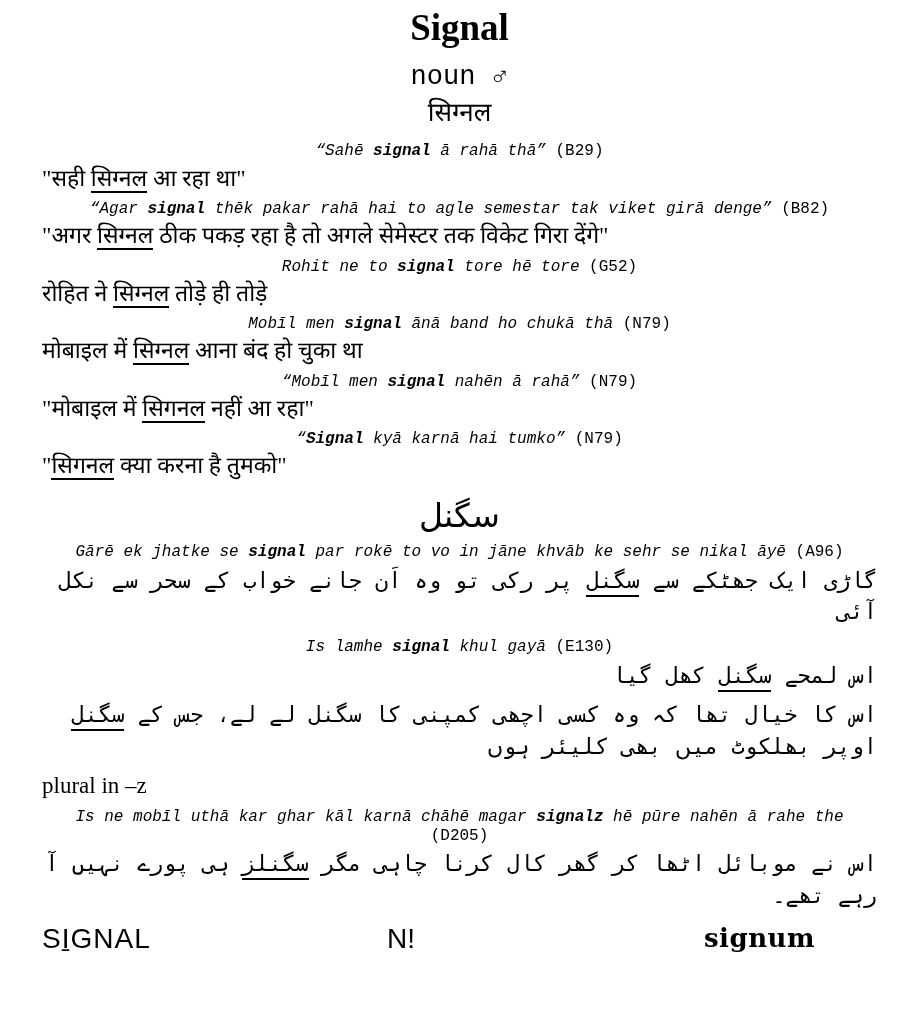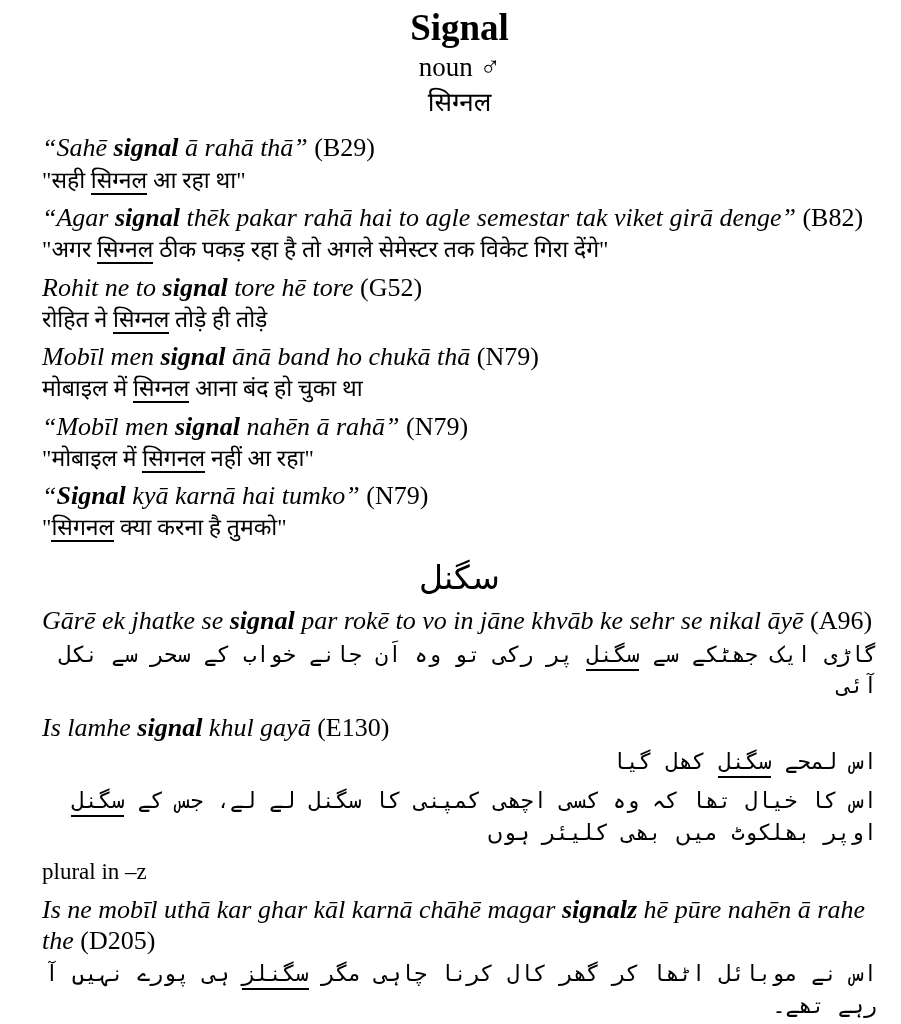--- a/index.html
+++ b/index.html
@@ -4,27 +4,27 @@
 <style>
   html,body { margin:0; padding:0; background:#ffffff; color:#000000; }
   .page {
     position:relative; width:901px; height:1024px; box-sizing:border-box;
     padding:8px 24px 8px 42px; background:#fff; overflow:hidden;
     font-family:"Liberation Serif", serif;
   }
   
   .title { margin:0; text-align:center; font-family:"Liberation Serif", serif;
            font-weight:bold; font-size:37px; line-height:1.1; }
-  .pos-line { text-align:center; font-size:27px; line-height:1.2; margin-top:1px; }
+  .pos-line { text-align:center; font-size:27px; line-height:1.2; margin-top:11px;font-family:Liberation Mono, monospace; }
   .gender { font-size:28px; }
   .hindi-headword { text-align:center; font-size:26px; line-height:1.2; margin:4px 0 14px; }
   
   .example { margin:0 0 6px 0; }
-  .roman { margin:0; font-style:italic; font-size:26px; line-height:1.2;
-           font-family:Liberation Serif, serif; }
+  .roman { margin:0; font-style:italic; font-size:16px; line-height:1.2;
+           font-family:Liberation Mono, monospace;text-align:center; }
   .kw { font-weight:bold; }
   .cite { font-style:normal; }
   .trans-hi { margin:2px 0 0 0; font-style:normal; font-size:23px; line-height:1.32;
               font-family:"Liberation Serif", serif; }
   .ul-kw { border-bottom:2px solid #000; }
   
   .urdu-headword { margin:14px 0 8px 0; text-align:center; font-weight:normal;
                    font-size:33px; line-height:1.2; font-family:"DejaVu Sans", sans-serif; }
   .trans-ur { margin:4px 0 0 0; direction:rtl; text-align:right; font-size:22px;
               line-height:1.45; font-family:Liberation Mono, monospace; }

